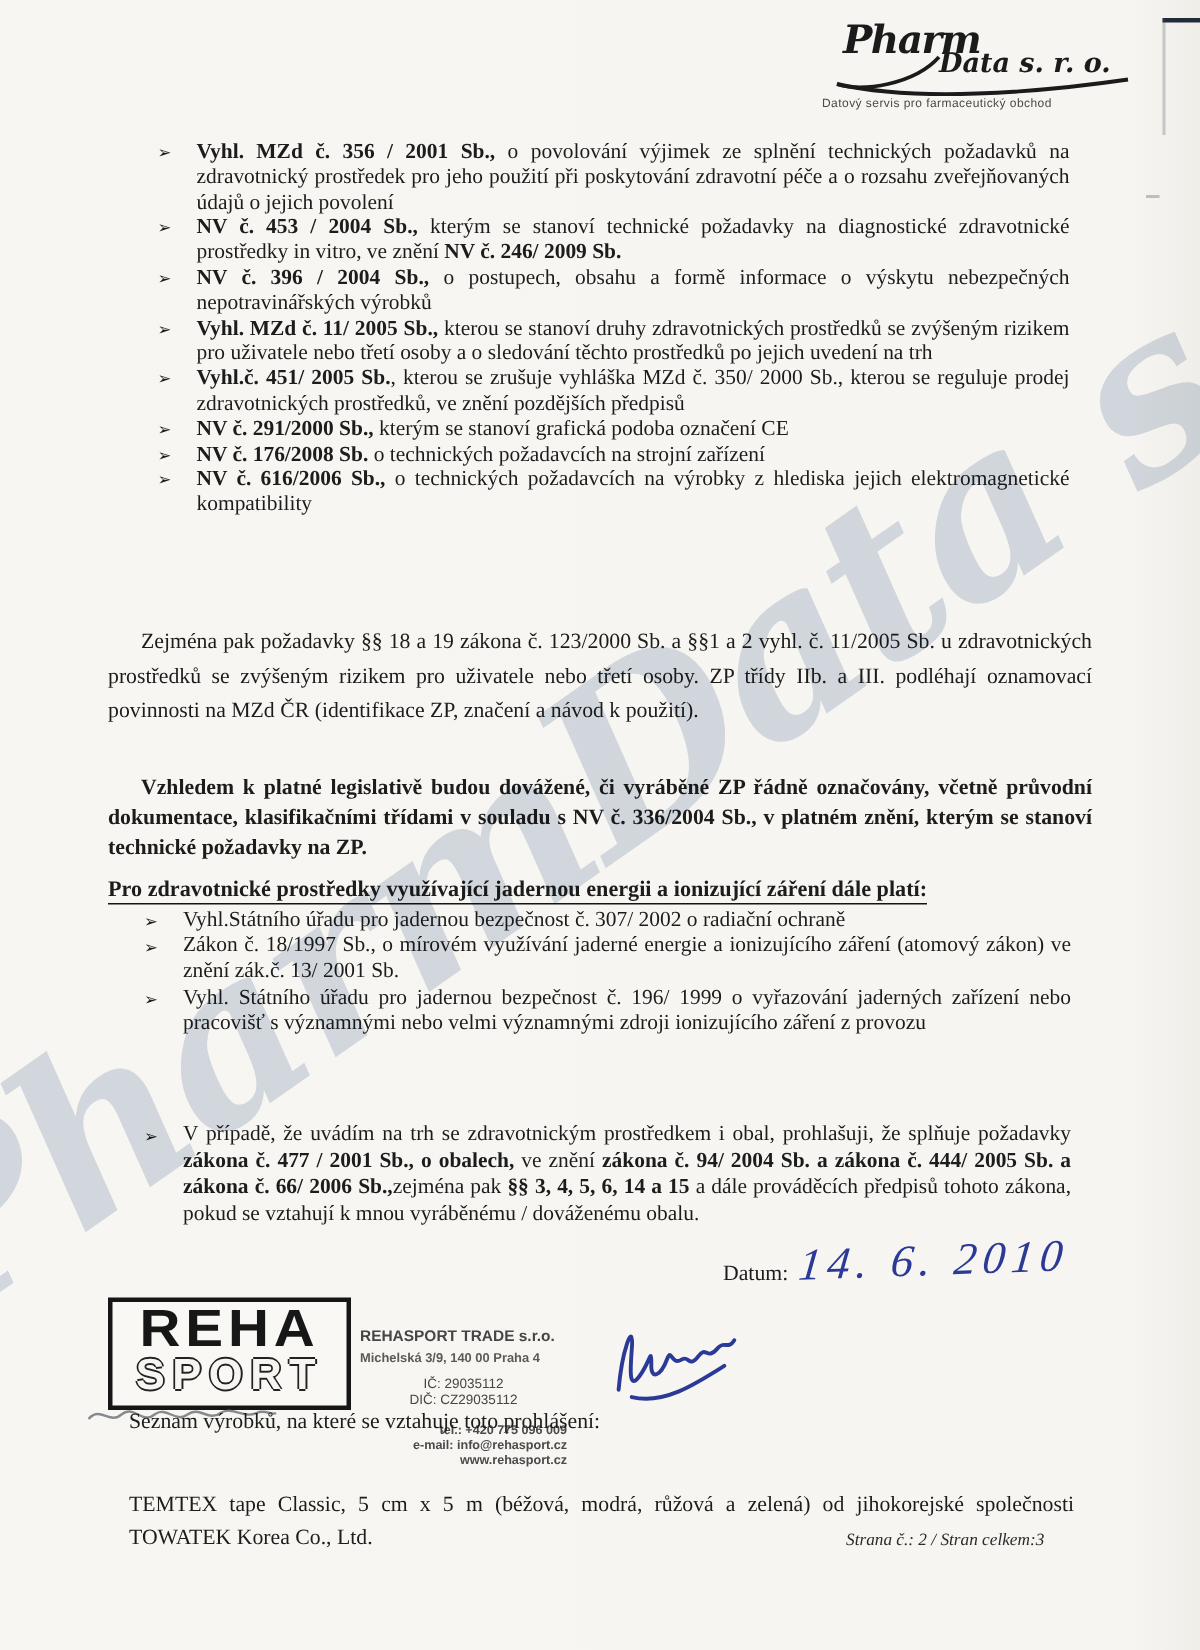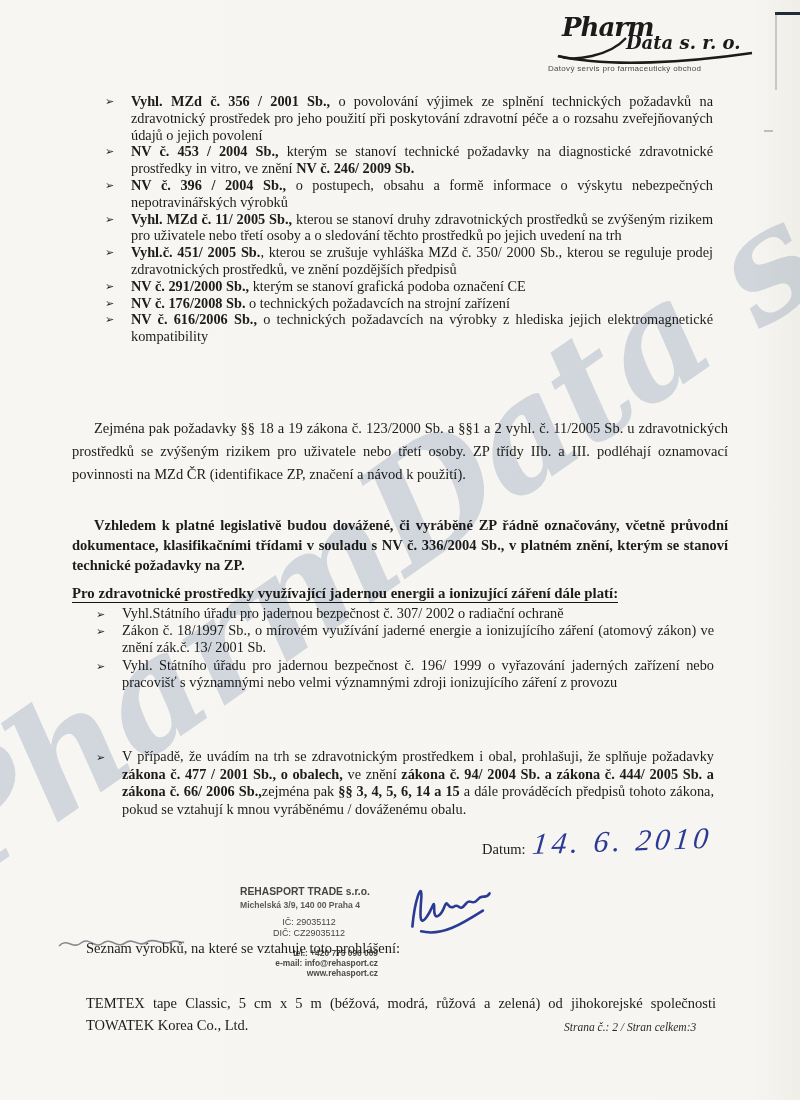--- a/index.html
+++ b/index.html
@@ -126,20 +126,24 @@
     <li><span class="arrow">➢</span><span>Vyhl. Státního úřadu pro jadernou bezpečnost č. 196/ 1999 o vyřazování jaderných zařízení nebo pracovišť s významnými nebo velmi významnými zdroji ionizujícího záření z provozu</span></li>
   </ul>
 
   <ul class="abs doc-list pack-list just">
     <li><span class="arrow">➢</span><span><span>V případě, že uvádím na trh se zdravotnickým prostředkem i obal, prohlašuji, že splňuje požadavky </span><span class="bd">zákona č. 477 / 2001 Sb., o obalech,</span><span> ve znění </span><span class="bd">zákona č. 94/ 2004 Sb. a zákona č. 444/ 2005 Sb. a zákona č. 66/ 2006 Sb.,</span><span>zejména pak </span><span class="bd">§§ 3, 4, 5, 6, 14 a 15</span><span> a dále prováděcích předpisů tohoto zákona, pokud se vztahují k mnou vyráběnému / dováženému obalu.</span></span></li>
   </ul>
 
   <div class="abs lbl-datum">Datum:</div>
   <div class="abs hand-date">14. 6. 2010</div>
 
+  <div class="abs stamp-box">
+    <div class="stamp-reha">REHA</div>
+    <div class="stamp-sport">SPORT</div>
+  </div>
 
   <div class="abs stamp-info">
     <div class="st-company">REHASPORT TRADE s.r.o.</div>
     <div class="st-address">Michelská 3/9, 140 00  Praha 4</div>
     <div class="st-icdic">
       <div>IČ: 29035112</div>
       <div>DIČ: CZ29035112</div>
     </div>
     <div class="st-contact">
       <div>tel.: +420 775 096 009</div>

